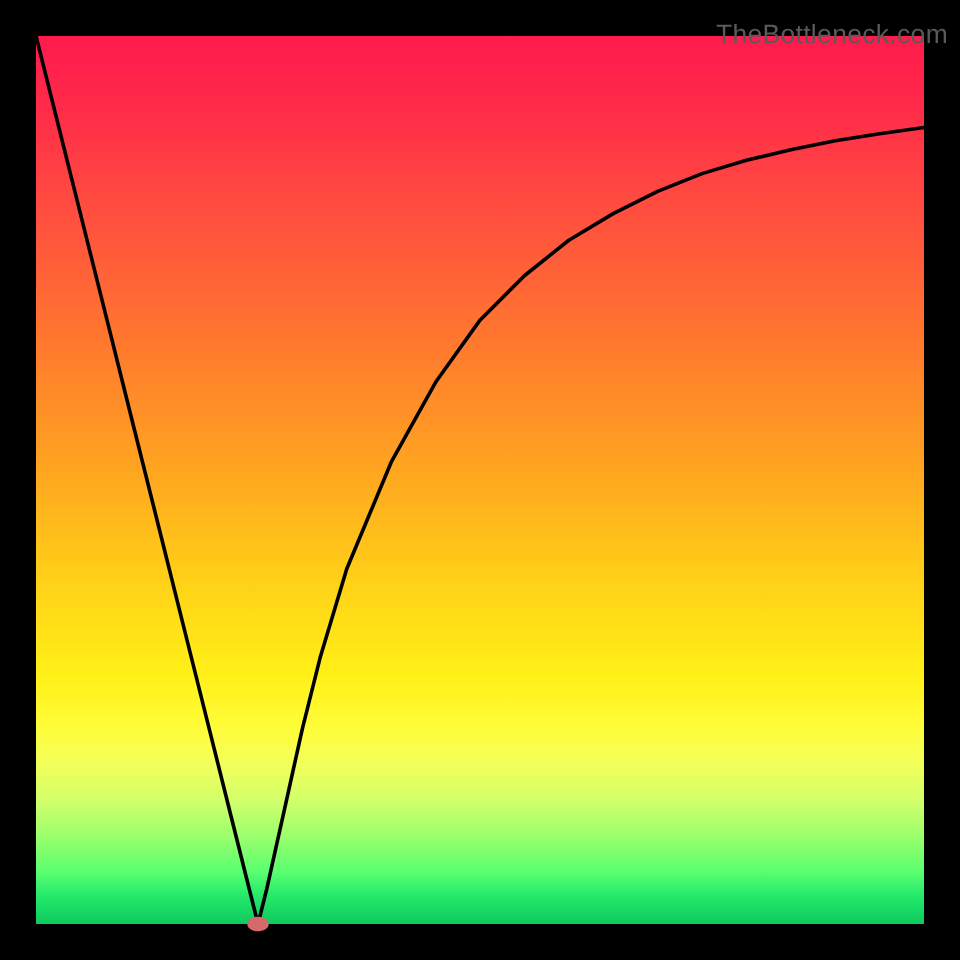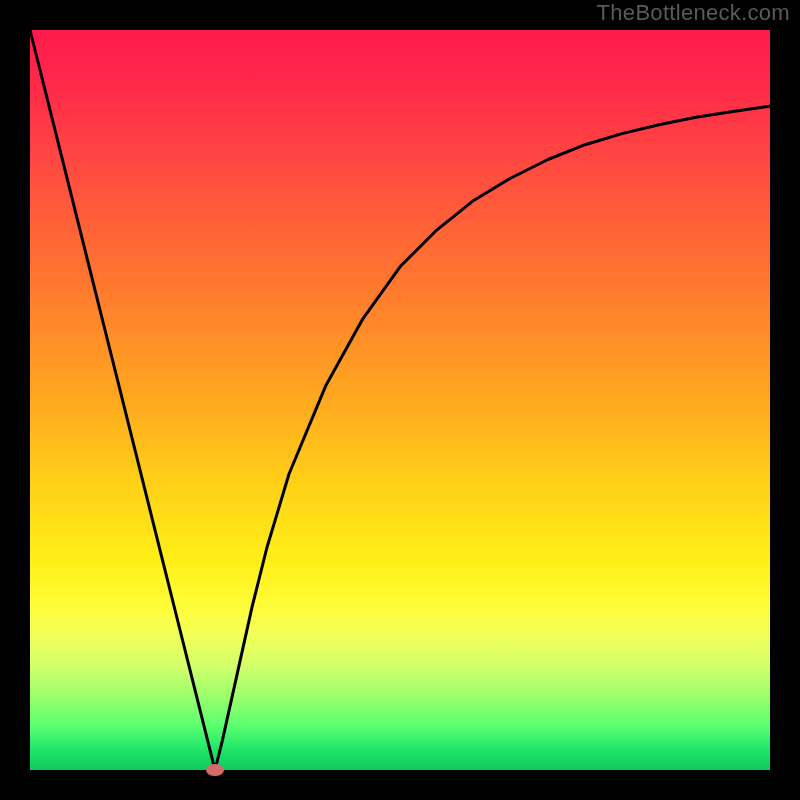--- a/index.html
+++ b/index.html
@@ -27,21 +27,21 @@
       #fffd3a 78%,
       #f2ff5a 82%,
       #d2ff6a 86%,
       #9dff6d 90%,
       #5cff70 94%,
       #22e86a 97%,
       #0fc95e 100%);
   }
   .watermark {
     position: absolute;
-    top: 0;
+    top: 16px;
     right: 10px;
     font-family: Arial, Helvetica, sans-serif;
     font-size: 22px;
     color: #5a5a5a;
     letter-spacing: 0.3px;
     user-select: none;
   }
   .curve-svg {
     position: absolute;
     left: 0;

